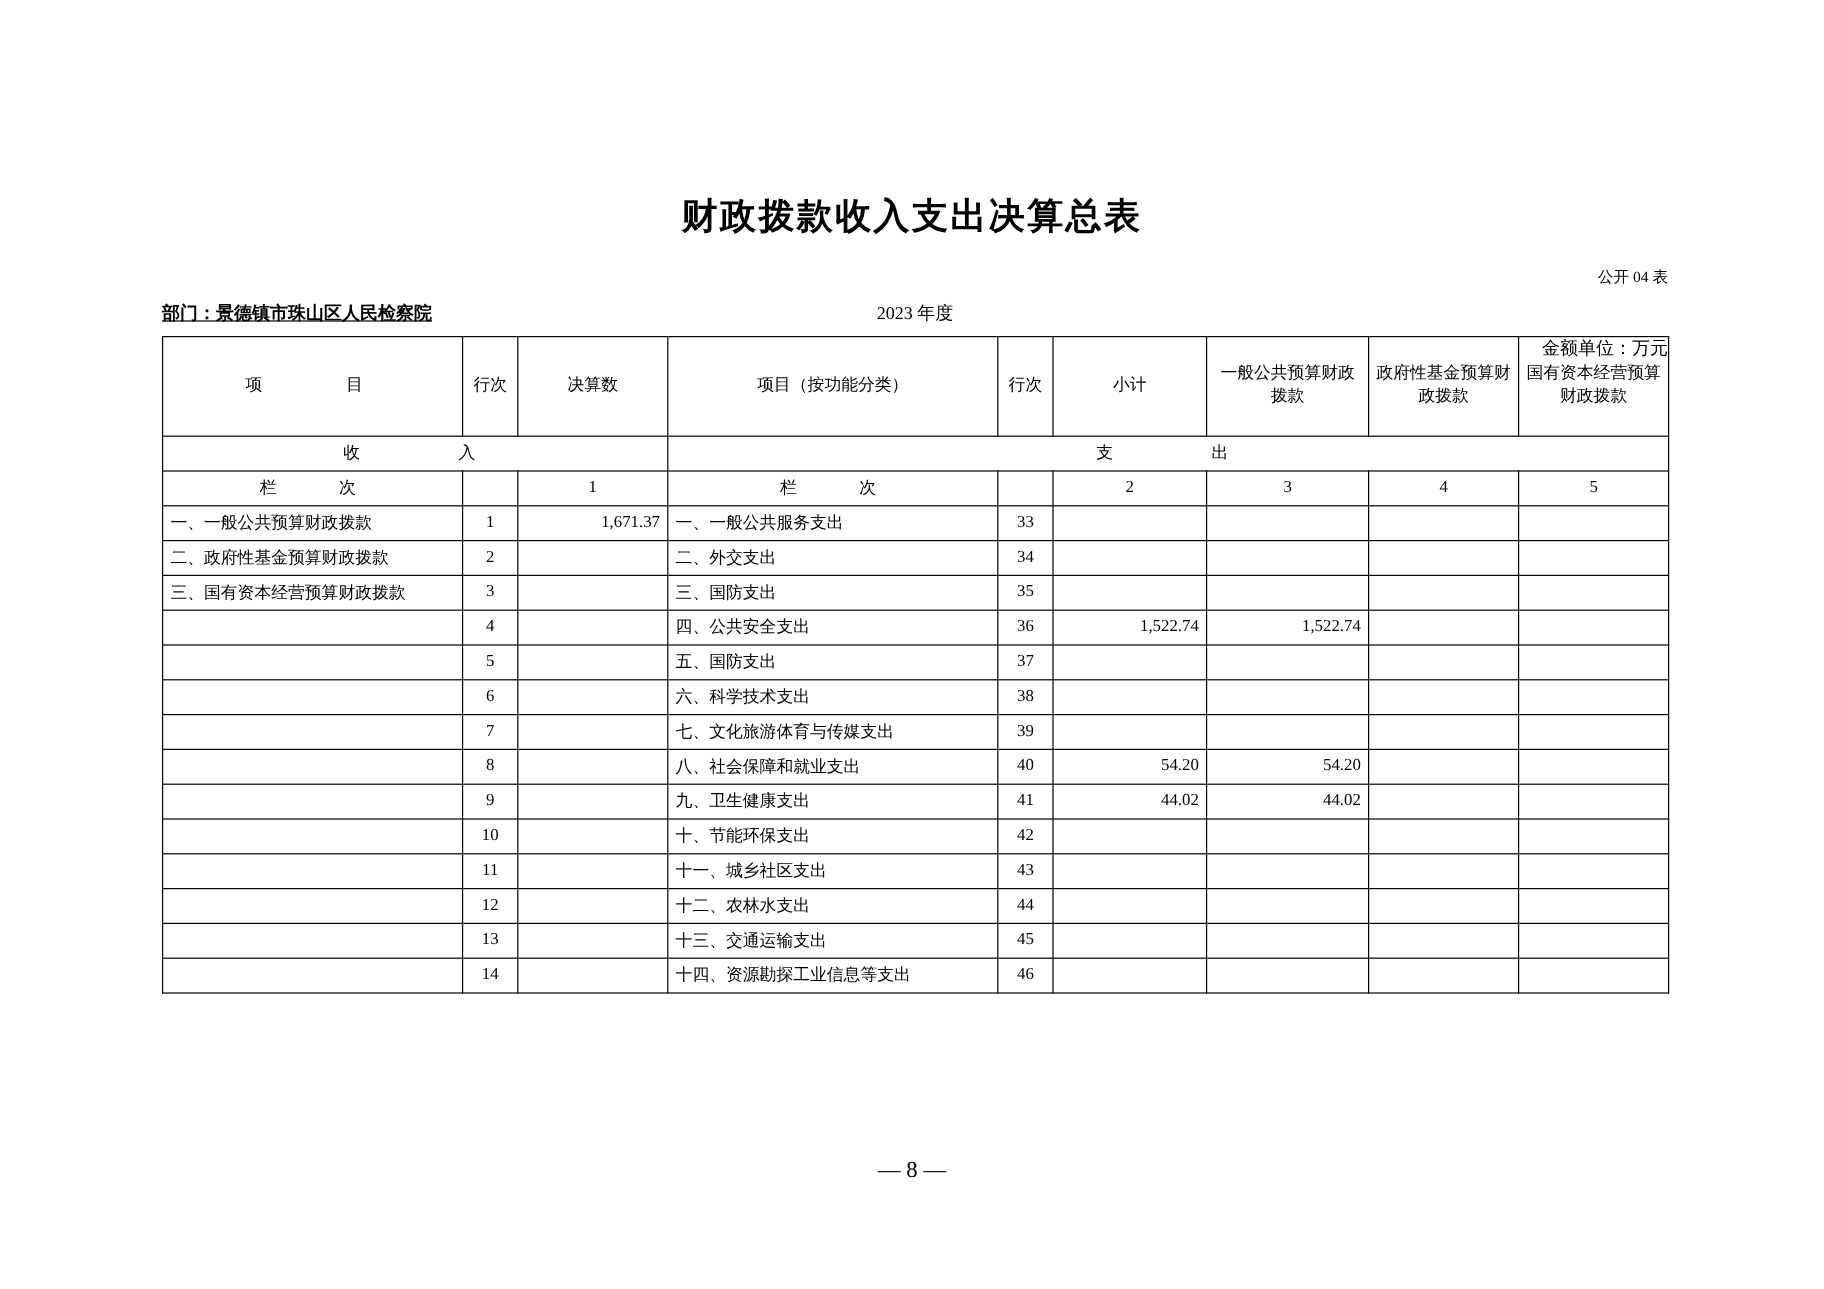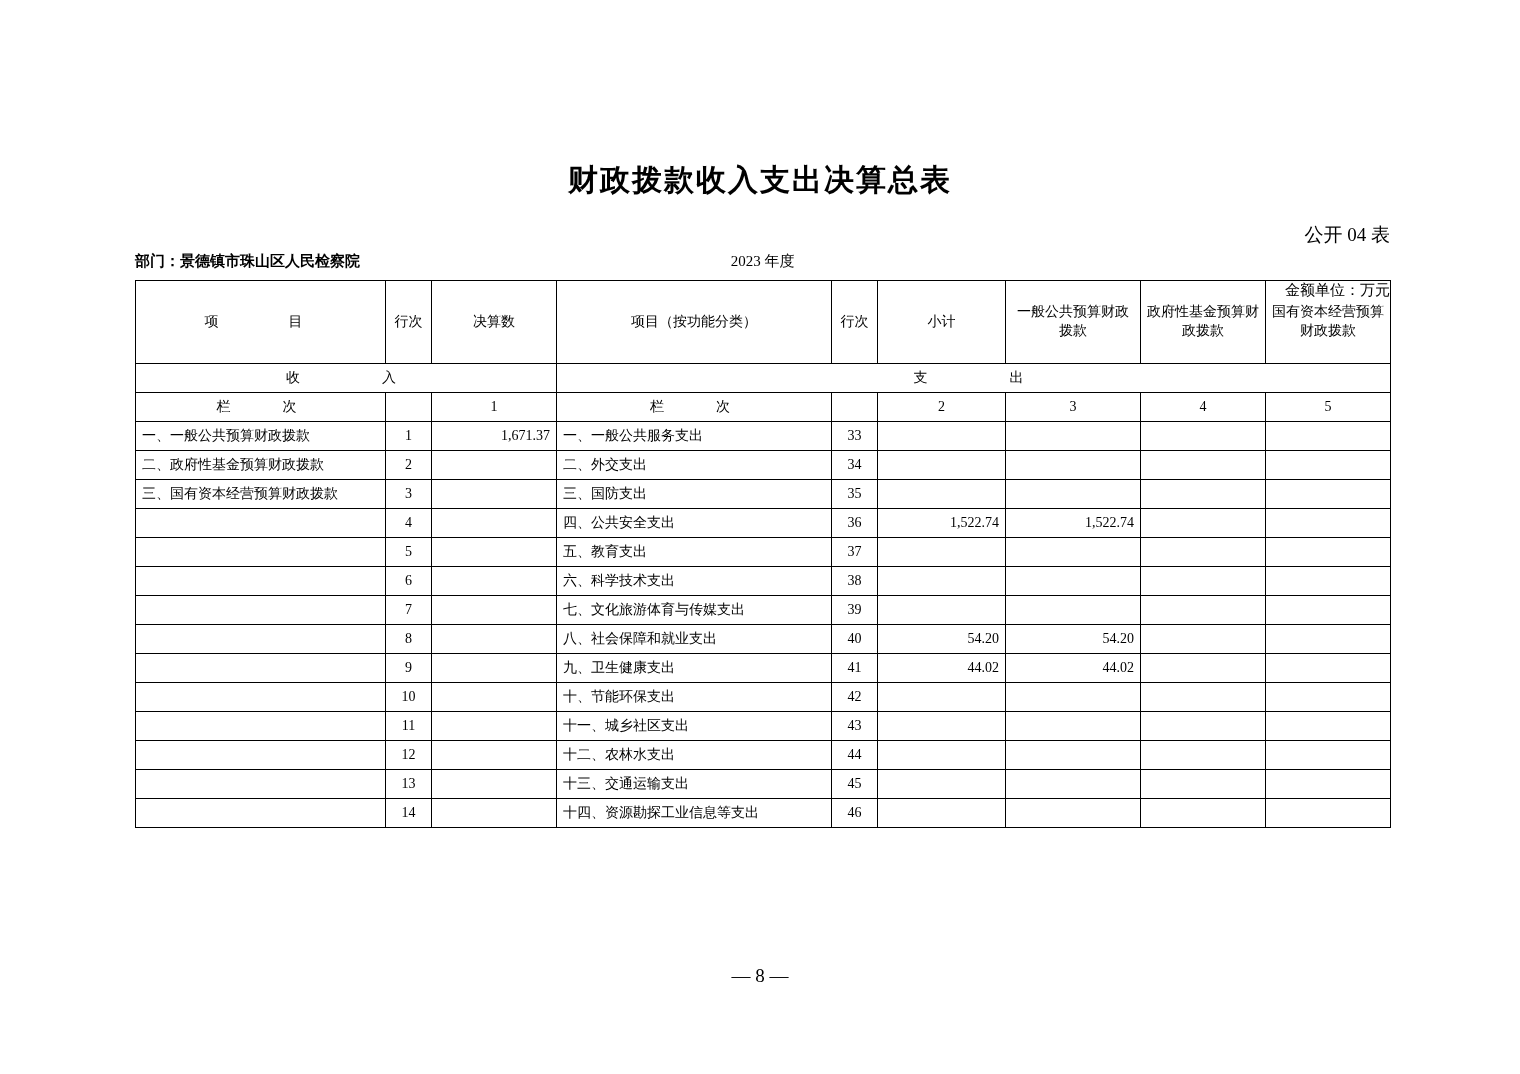--- a/index.html
+++ b/index.html
@@ -30,35 +30,36 @@
     text-align: center;
     font-size: 30px;
     font-weight: bold;
     letter-spacing: 2px;
     font-family: "Liberation Sans", "DejaVu Sans", sans-serif;
   }
   .form-code {
     position: absolute;
     top: 222px;
     right: 130px;
-    font-size: 19px;
+    font-size: 13px;
   }
   .meta-row {
     position: absolute;
     top: 252px;
     left: 135px;
     width: 1255px;
     height: 22px;
     font-size: 15px;
   }
   .meta-dept {
     position: absolute;
     left: 0;
     top: 0;
     font-weight: bold;
+    text-decoration: underline;
   }
   .meta-year {
     position: absolute;
     left: 0;
     top: 0;
     width: 1255px;
     text-align: center;
     font-size: 15px;
   }
   .meta-unit {
@@ -199,21 +200,21 @@
         <td class="c-center">36</td>
         <td class="num">1,522.74</td>
         <td class="num">1,522.74</td>
         <td class="num"></td>
         <td class="num"></td>
       </tr>
       <tr class="body-row">
         <td class="c-left"></td>
         <td class="c-center">5</td>
         <td class="num"></td>
-        <td class="c-left">五、教育支出</td>
+        <td class="c-left">五、国防支出</td>
         <td class="c-center">37</td>
         <td class="num"></td>
         <td class="num"></td>
         <td class="num"></td>
         <td class="num"></td>
       </tr>
       <tr class="body-row">
         <td class="c-left"></td>
         <td class="c-center">6</td>
         <td class="num"></td>

